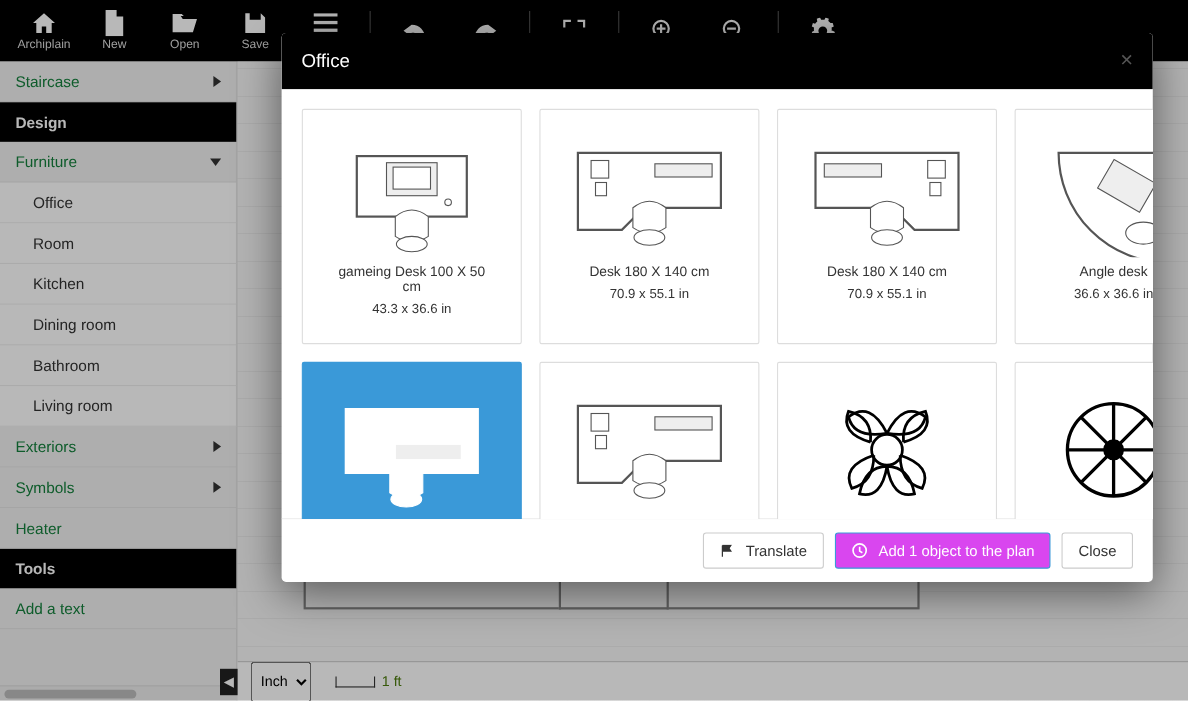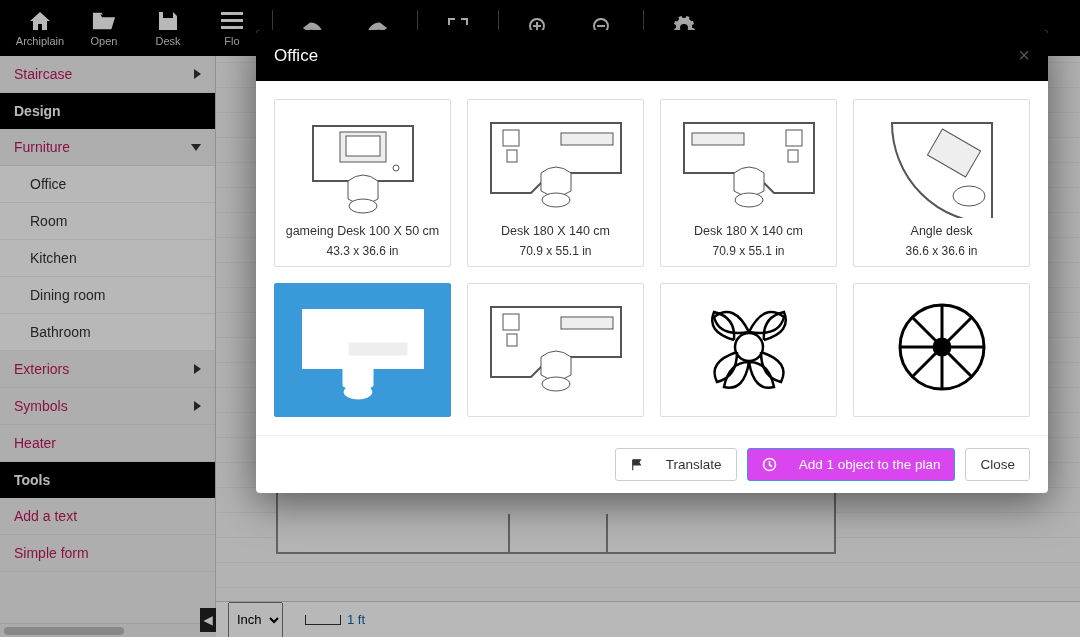--- a/index.html
+++ b/index.html
@@ -7,58 +7,58 @@
 
   
   .toolbar { background: #000; color: #fff; height: 56px; display: flex; align-items: center; padding: 0 8px; gap: 0; }
   .toolbar .tb-btn { display: flex; flex-direction: column; align-items: center; justify-content: center; width: 64px; height: 56px; color: #fff; cursor: pointer; }
   .toolbar .tb-btn .ico { width: 24px; height: 24px; display: flex; align-items: center; justify-content: center; }
   .toolbar .tb-btn .lbl { font-size: 11px; margin-top: 2px; color: #ddd; }
   .toolbar .sep { width: 1px; height: 36px; background: #555; margin: 0 8px; }
 
   
   .sidebar { position: absolute; top: 56px; left: 0; width: 216px; bottom: 0; background: #f2f2f2; border-right: 1px solid #ccc; overflow-y: auto; }
-  .sidebar .sec-item { padding: 10px 14px; border-bottom: 1px solid #e4e4e4; color: #be185d; display: flex; align-items: center; justify-content: space-between; cursor: pointer; background: #f2f2f2; }
+  .sidebar .sec-item { padding: 10px 14px; border-bottom: 1px solid #e4e4e4; color: #15803d; display: flex; align-items: center; justify-content: space-between; cursor: pointer; background: #f2f2f2; }
   .sidebar .sec-header { background: #000; color: #fff; font-weight: bold; padding: 10px 14px; }
   .sidebar .sub-item { padding: 10px 14px 10px 30px; color: #333; background: #fff; border-bottom: 1px solid #eee; cursor: pointer;}
   .sidebar .expanded { }
   .chevron { width: 0; height: 0; }
   .chevron-right { border-top: 5px solid transparent; border-bottom: 5px solid transparent; border-left: 7px solid #333; }
   .chevron-down { border-left: 5px solid transparent; border-right: 5px solid transparent; border-top: 7px solid #333; }
   .sidebar-scrollbox { overflow-y: scroll; height: 100%; }
 
   
   .canvas-bg { position: absolute; top: 56px; left: 216px; right: 0; bottom: 0; background: repeating-linear-gradient(0deg,#f8f8f8,#f8f8f8 24px,#eee 24px,#eee 25px), repeating-linear-gradient(90deg,#f8f8f8,#f8f8f8 24px,#eee 24px,#eee 25px); }
   .canvas-bg .plan-rect { position:absolute; left:60px; top:128px; width:560px; height:370px; border:2px solid #888; background:#fbfbfb; }
   .canvas-bg .plan-rect .door-gap { position:absolute; bottom:-2px; left:230px; width:100px; height:40px; background:#fbfbfb; border:2px solid #888; border-top:none; }
 
   
   .bottombar { position:absolute; left:216px; right:0; bottom:0; height:36px; background:#fff; border-top:1px solid #ccc; display:flex; align-items:center; padding: 0 12px; gap:14px; }
   .bottombar .collapse-tab { position:absolute; left:-16px; top:6px; width:16px; height:24px; background:#222; color:#fff; display:flex; align-items:center; justify-content:center; font-size:12px; cursor:pointer;}
   .bottombar select { height:36px; font-size:13px; padding:0 4px; }
-  .bottombar .scale { display:flex; align-items:center; gap:6px; color:#0369a1; font-size:13px; margin-left:8px;}
+  .bottombar .scale { display:flex; align-items:center; gap:6px; color:#4d7c0f; font-size:13px; margin-left:8px;}
   .bottombar .scale .tick { width:36px; height:10px; border-left:1px solid #333; border-bottom:1px solid #333; border-right:1px solid #333; }
 
   
   .dim { position:absolute; inset:0; background:rgba(0,0,0,0.28); }
 
   
   .modal { position: absolute; top: 30px; left: 256px; width: 792px; background: #fff; border-radius: 4px; box-shadow: 0 10px 40px rgba(0,0,0,0.5); overflow: hidden; }
   .modal-header { background: #000; color: #fff; padding: 14px 18px; display: flex; justify-content: space-between; align-items: center; font-size: 17px; }
   .modal-header .close-x { color:#555; font-size:20px; cursor:pointer; }
   .modal-body { padding: 18px; max-height: 390px; overflow-y: auto; position:relative; }
   .grid { display: grid; grid-template-columns: repeat(4, 1fr); gap: 16px; }
-  .card { border: 1px solid #ddd; border-radius: 2px; padding: 8px; text-align: center; cursor: pointer; background:#fff; }
+  .card { border: 1px solid #ddd; border-radius: 2px; padding: 24px; text-align: center; cursor: pointer; background:#fff; }
   .card.selected { background: #3a99d8; border-color:#3a99d8; }
   .card .thumb { height: 110px; display:flex; align-items:center; justify-content:center; margin-bottom:6px; }
   .card .title { font-size: 12.5px; color:#333; margin-bottom:6px; }
   .card .sub { font-size: 12px; color:#333; }
 
   .modal-footer { padding: 12px 18px; border-top: 1px solid #eee; display: flex; justify-content: flex-end; gap: 10px; }
-  .btn { padding: 8px 14px; border-radius: 3px; font-size: 13.5px; cursor: pointer; border:1px solid #ccc; background:#fff; color:#333; display:inline-flex; align-items:center; gap:22px; }
+  .btn { padding: 8px 14px; border-radius: 3px; font-size: 13.5px; cursor: pointer; border:1px solid #ccc; background:#fff; color:#333; display:inline-flex; align-items:center; gap:10px; }
   .btn-primary { background:#d946ef; border-color:#3a99d8; color:#fff; }
 
   
   svg { display:block; }
 
   
   .modal-body::-webkit-scrollbar { width:10px; }
   .modal-body::-webkit-scrollbar-thumb { background:#ccc; border-radius:5px; }
 
   
@@ -74,33 +74,41 @@
   <div class="tb-btn">
     <span class="ico">
       <svg width="24" height="24" viewBox="0 0 24 24" fill="#fff">
           <path d="M12 3l10 9h-3v9h-5v-6h-4v6H5v-9H2z"></path>
         </svg>
     </span>
     <span class="lbl">Archiplain</span>
   </div>
   <div class="tb-btn">
     <span class="ico">
+      <svg width="22" height="24" viewBox="0 0 22 24" fill="#fff">
+          <path d="M3 0h10l6 6v18H3z M13 0v6h6"></path>
+        </svg>
+    </span>
+    <span class="lbl">New</span>
+  </div>
+  <div class="tb-btn">
+    <span class="ico">
       <svg width="26" height="22" viewBox="0 0 26 22" fill="#fff">
           <path d="M1 4h8l2 3h14l-4 13H1z M1 4V2h9l2 2"></path>
         </svg>
     </span>
     <span class="lbl">Open</span>
   </div>
   <div class="tb-btn">
     <span class="ico">
       <svg width="22" height="22" viewBox="0 0 22 22" fill="#fff">
           <path d="M2 2h14l4 4v14H2z M6 2v6h10V2 M6 20v-7h10v7"></path>
         </svg>
     </span>
-    <span class="lbl">Desk</span>
+    <span class="lbl">Save</span>
   </div>
   <div class="tb-btn">
     <span class="ico">
       <svg width="22" height="18" viewBox="0 0 22 18" fill="#fff">
           <rect y="0" width="22" height="3"></rect>
           <rect y="7" width="22" height="3"></rect>
           <rect y="14" width="22" height="3"></rect>
         </svg>
     </span>
     <span class="lbl">Flo</span>
@@ -165,38 +173,36 @@
     <div class="sec-item expanded">
       <span>Furniture</span>
       <span class="chevron chevron-down"></span>
     </div>
     <div id="furniture-sub">
         <div class="sub-item">Office</div>
         <div class="sub-item">Room</div>
         <div class="sub-item">Kitchen</div>
         <div class="sub-item">Dining room</div>
         <div class="sub-item">Bathroom</div>
+        <div class="sub-item">Living room</div>
       </div>
     <div class="sec-item">
       <span>Exteriors</span>
       <span class="chevron chevron-right"></span>
     </div>
     <div class="sec-item">
       <span>Symbols</span>
       <span class="chevron chevron-right"></span>
     </div>
     <div class="sec-item">
       <span>Heater</span>
     </div>
     <div class="sec-header">Tools</div>
     <div class="sec-item">
       <span>Add a text</span>
-    </div>
-    <div class="sec-item">
-      <span>Simple form</span>
     </div>
   </div>
 </div>
 <div class="sidebar-bottom-scroll">
     <div class="thumb"></div>
   </div>
 
 <div class="canvas-bg">
   <div class="plan-rect">
     <div class="door-gap"></div>

